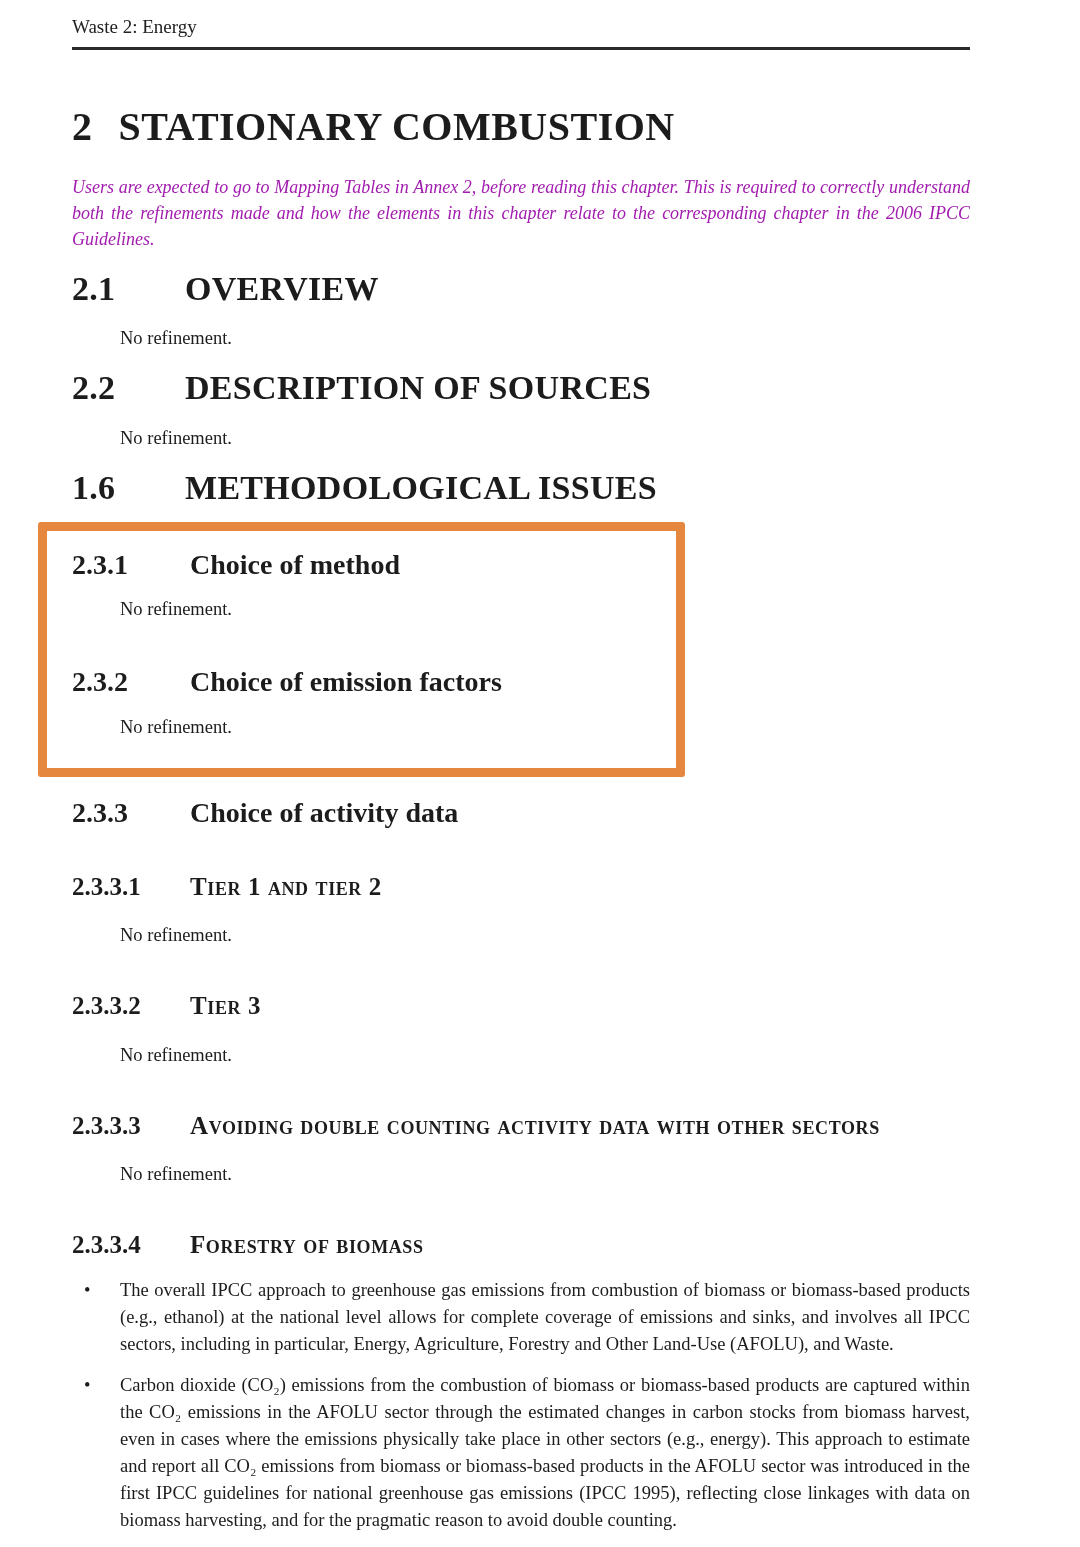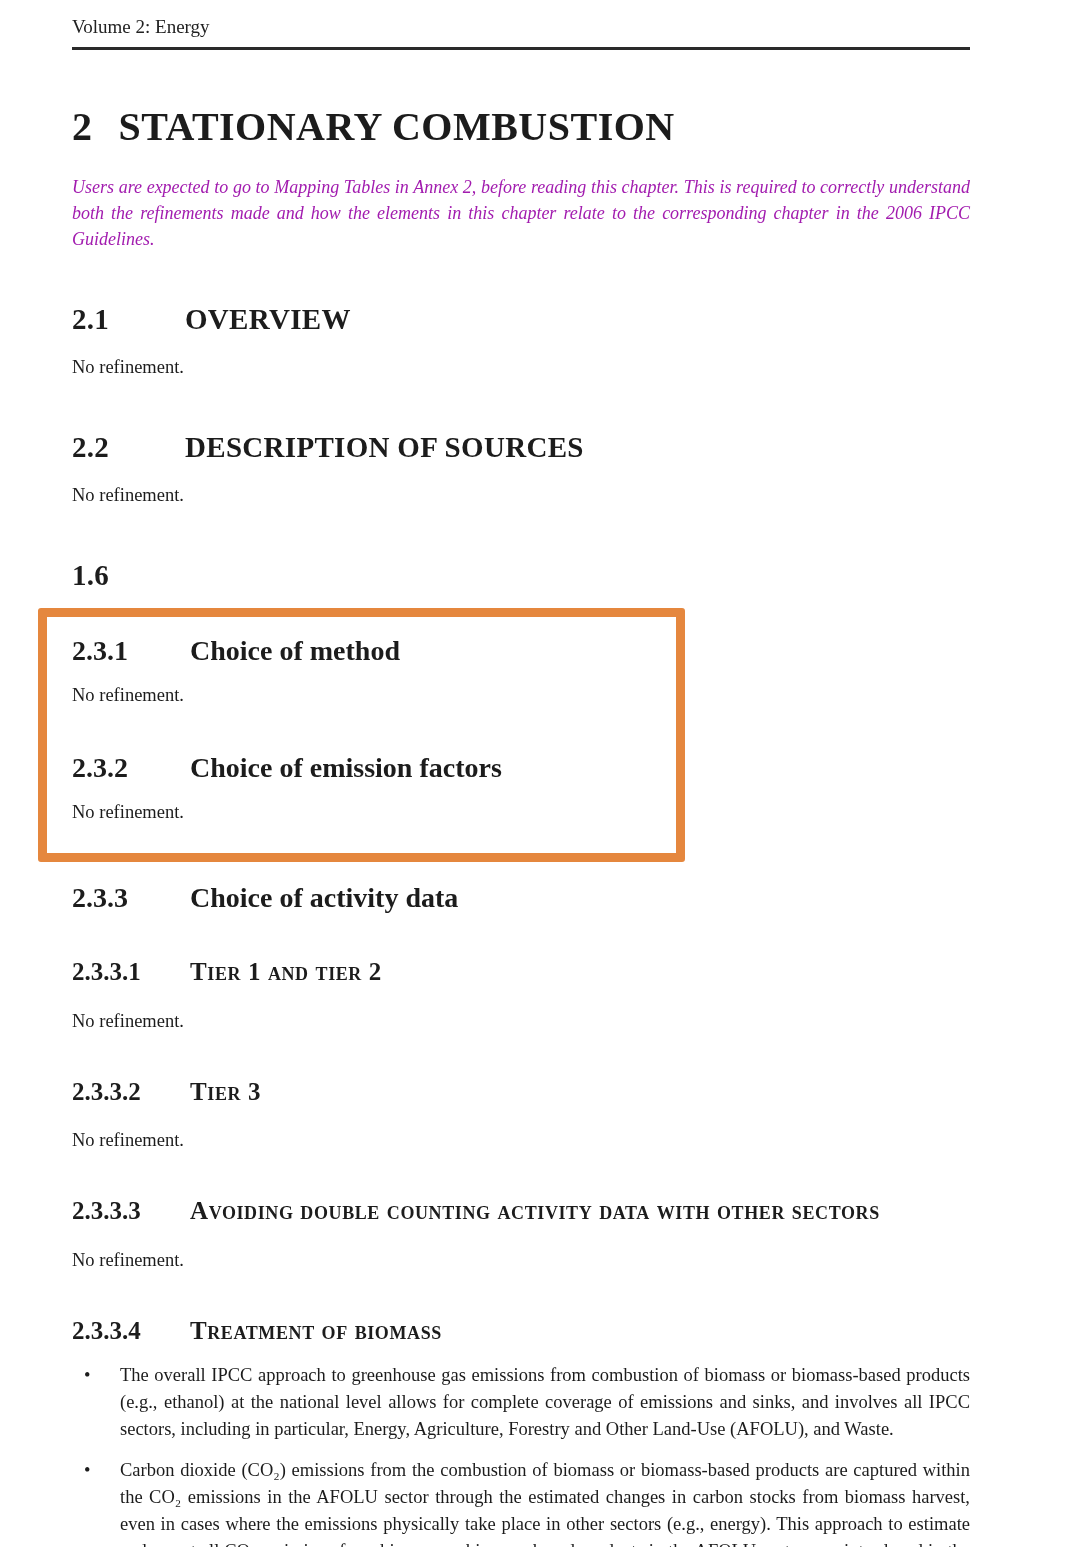--- a/index.html
+++ b/index.html
@@ -49,22 +49,22 @@
     font-style: italic;
     font-size: 18px;
     line-height: 26px;
     text-align: justify;
     color: #a21caf;
   }
 
   
   .h2 {
     display: flex;
-    margin-top: 52px;
-    font-size: 29px;
+    margin-top: 18px;
+    font-size: 34px;
     font-weight: bold;
     letter-spacing: 0.3px;
     line-height: 1.1;
   }
   .h2 .num { width: 113px; flex: none; }
 
   
   .h3 {
     display: flex;
     font-size: 28px;
@@ -86,20 +86,21 @@
   .h4 .title {
     font-variant: small-caps;
     letter-spacing: 0.6px;
     max-width: 690px;
   }
 
   .body-text {
     margin-top: 19px;
     font-size: 18.5px;
     line-height: 25px;
+    margin-left: 48px;
   }
 
   
   .highlight-box {
     margin-top: 16px;
     margin-left: -34px;  
     width: 647px;
     box-sizing: border-box;
     border: 9px solid #e5873e;
     border-radius: 3px;
@@ -129,21 +130,21 @@
     font-size: 18.5px;
     line-height: 27px;
     text-align: justify;
   }
 </style>
 </head>
 <body>
 
 <div class="page">
 
-  <div class="running-header">Volume 2: Energy</div>
+  <div class="running-header">Waste 2: Energy</div>
   <div class="header-rule"></div>
 
   <div class="h1">
     <span class="num">2</span>
     <span class="title">STATIONARY COMBUSTION</span>
   </div>
 
   <div class="intro-note">Users are expected to go to Mapping Tables in Annex 2, before reading this chapter. This is required to correctly understand both the refinements made and how the elements in this chapter relate to the corresponding chapter in the 2006 IPCC Guidelines.</div>
 
   <div class="h2">
@@ -153,20 +154,21 @@
   <div class="body-text">No refinement.</div>
 
   <div class="h2">
     <span class="num">2.2</span>
     <span class="title">DESCRIPTION OF SOURCES</span>
   </div>
   <div class="body-text">No refinement.</div>
 
   <div class="h2">
     <span class="num">1.6</span>
+    <span class="title">METHODOLOGICAL ISSUES</span>
   </div>
 
   <div class="highlight-box">
     <div class="h3">
       <span class="num">2.3.1</span>
       <span class="title">Choice of method</span>
     </div>
     <div class="body-text">No refinement.</div>
 
     <div class="spacer"></div>
@@ -196,21 +198,21 @@
   <div class="body-text">No refinement.</div>
 
   <div class="h4">
     <span class="num">2.3.3.3</span>
     <span class="title">Avoiding double counting activity data with other sectors</span>
   </div>
   <div class="body-text">No refinement.</div>
 
   <div class="h4">
     <span class="num">2.3.3.4</span>
-    <span class="title">Treatment of biomass</span>
+    <span class="title">Forestry of biomass</span>
   </div>
 
   <div class="bullets">
     <div class="bullet-item">
       <span class="marker">•</span>
       <span class="btext">The overall IPCC approach to greenhouse gas emissions from combustion of biomass or biomass-based products (e.g., ethanol) at the national level allows for complete coverage of emissions and sinks, and involves all IPCC sectors, including in particular, Energy, Agriculture, Forestry and Other Land-Use (AFOLU), and Waste.</span>
     </div>
     <div class="bullet-item">
       <span class="marker">•</span>
       <span class="btext">Carbon dioxide (CO₂) emissions from the combustion of biomass or biomass-based products are captured within the CO₂ emissions in the AFOLU sector through the estimated changes in carbon stocks from biomass harvest, even in cases where the emissions physically take place in other sectors (e.g., energy). This approach to estimate and report all CO₂ emissions from biomass or biomass-based products in the AFOLU sector was introduced in the first IPCC guidelines for national greenhouse gas emissions (IPCC 1995), reflecting close linkages with data on biomass harvesting, and for the pragmatic reason to avoid double counting.</span>

